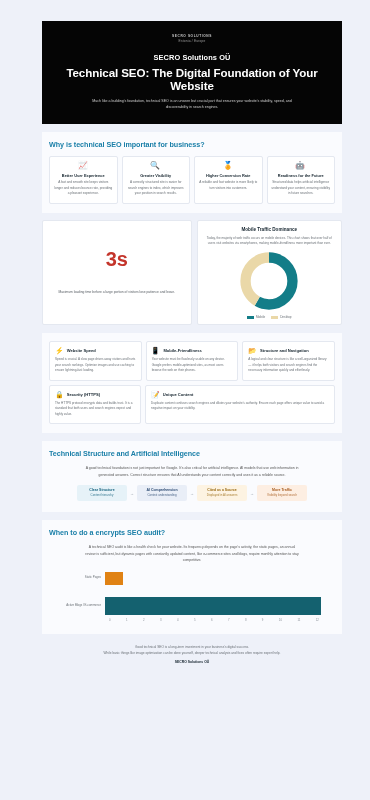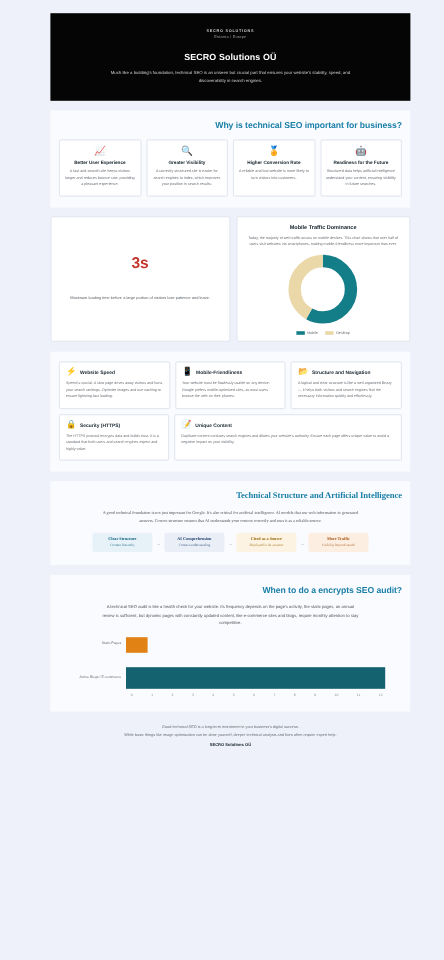--- a/index.html
+++ b/index.html
@@ -2,56 +2,56 @@
 <html><head>
 <meta charset="utf-8">
 <style>
   * { box-sizing: border-box; margin: 0; padding: 0; }
   html, body {
     width: 370px; height: 800px;
     background: #eef1f9;
     font-family: "Liberation Sans", sans-serif;
     overflow: hidden;
   }
-  .page { width: 370px; padding: 7px 0 0 0; }
+  .page { width: 370px; padding: 17px 0 0 0; }
 
   
   .hero {
     margin: 4px 28px 0 42px;
     background: #050505;
     color: #fff;
     padding: 13px 14px 13px 14px;
     text-align: center;
   }
   .hero-logo { font-size: 3.2px; letter-spacing: .6px; color: #c9c9c9; line-height: 1.5; font-weight: 700;}
   .hero-logo .sub { font-weight: 400; letter-spacing: .2px; opacity: .75; }
   .hero-brand { font-size: 7.4px; font-weight: 700; margin-top: 9px; letter-spacing: .1px; }
   .hero-title { font-size: 11.6px; font-weight: 700; margin-top: 4px; letter-spacing: -.1px; }
   .hero-sub { font-size: 3.6px; line-height: 1.85; color: #cfcfcf; margin-top: 6px; max-width: 215px; margin-left:auto; margin-right:auto; }
 
   
   .section { margin: 8px 28px 0 42px; background: #fafbfe; padding: 8px 7px 9px 7px; }
-  .sec-title { text-align:right; color:#1a7fa8; font-weight:700; font-size:7.2px; margin-bottom:7px; letter-spacing:-.05px;}
+  .sec-title { text-align:left; color:#1a7fa8; font-weight:700; font-size:7.2px; margin-bottom:7px; letter-spacing:-.05px;}
   .sec-desc { text-align:center; font-size:3.5px; line-height:1.9; color:#555; max-width:215px; margin:0 auto 7px auto;}
 
   
   .row4 { display:flex; gap:4px; }
   .card {
     flex:1; background:#fff; border:0.5px solid #e4e8f0; border-radius:2px;
     padding:5px 4px 6px 4px; text-align:center;
   }
   .card .ico { font-size:8px; line-height:1; margin-bottom:3px; display:block; }
   .card .ttl { font-size:3.9px; font-weight:700; color:#15242e; margin-bottom:2.5px; }
   .card .txt { font-size:3.1px; line-height:1.75; color:#6a7076; }
 
   
   .row2 { display:flex; gap:5px; }
   .panel { background:#fff; border:0.5px solid #e4e8f0; border-radius:2px; }
   .stat { flex:1; display:flex; flex-direction:column; align-items:center; justify-content:center; padding:14px 8px; }
-  .stat .big { font-size:13px; font-weight:700; color:#c4352b; line-height:1; margin-bottom:21px; }
+  .stat .big { font-size:20px; font-weight:700; color:#c4352b; line-height:1; margin-bottom:21px; }
   .stat .cap { font-size:3.3px; line-height:1.8; color:#5a6066; text-align:center; }
   .donutpanel { flex:1; padding:6px 6px 5px 6px; display:flex; flex-direction:column; align-items:center; }
   .donut-title { font-size:4.6px; font-weight:700; color:#15242e; margin-bottom:4px; }
   .donut-desc { font-size:3.05px; line-height:1.75; color:#6a7076; text-align:center; margin-bottom:4px; }
   .legend { display:flex; gap:6px; margin-top:3px; }
   .legend span { font-size:3.1px; color:#6a7076; display:flex; align-items:center; gap:2px; }
   .sw { width:7px; height:3px; display:inline-block; }
 
   
   .row3 { display:flex; gap:4px; margin-bottom:4px; }
@@ -94,20 +94,21 @@
 <body>
 
 <div class="page">
 
   <div class="hero">
     <div class="hero-logo">
       <div>SECRO SOLUTIONS</div>
       <div class="sub">Estonia / Europe</div>
     </div>
     <div class="hero-brand">SECRO Solutions OÜ</div>
+    <div class="hero-title">Technical SEO: The Digital Foundation of Your Website</div>
     <div class="hero-sub">Much like a building's foundation, technical SEO is an unseen but crucial part that ensures your website's stability, speed, and discoverability in search engines.</div>
   </div>
 
   <div class="section">
     <div class="sec-title">Why is technical SEO important for business?</div>
     <div class="row4">
       <div class="card">
         <span class="ico">📈</span>
         <div class="ttl">Better User Experience</div>
         <div class="txt">A fast and smooth site keeps visitors longer and reduces bounce rate, providing a pleasant experience.</div>
@@ -192,21 +193,21 @@
       <div class="wcard">
         <div class="hd">
           <span class="ico">📝</span>
           <span class="ttl">Unique Content</span>
         </div>
         <div class="txt">Duplicate content confuses search engines and dilutes your website's authority. Ensure each page offers unique value to avoid a negative impact on your visibility.</div>
       </div>
     </div>
   </div>
 
-  <div class="section" style="padding-bottom:11px;font-family:Liberation Serif, serif;">
+  <div class="section" style="padding-bottom:11px;">
     <div class="sec-title">Technical Structure and Artificial Intelligence</div>
     <div class="sec-desc">A good technical foundation is not just important for Google. It's also critical for artificial intelligence. AI models that use web information in generated answers. Correct structure ensures that AI understands your content correctly and uses it as a reliable source.</div>
     <div class="flow">
       <div class="fbox f1">
         <div class="t">Clear Structure</div>
         <div class="s">Content hierarchy</div>
       </div>
       <span class="arrow">→</span>
       <div class="fbox f2">
         <div class="t">AI Comprehension</div>

